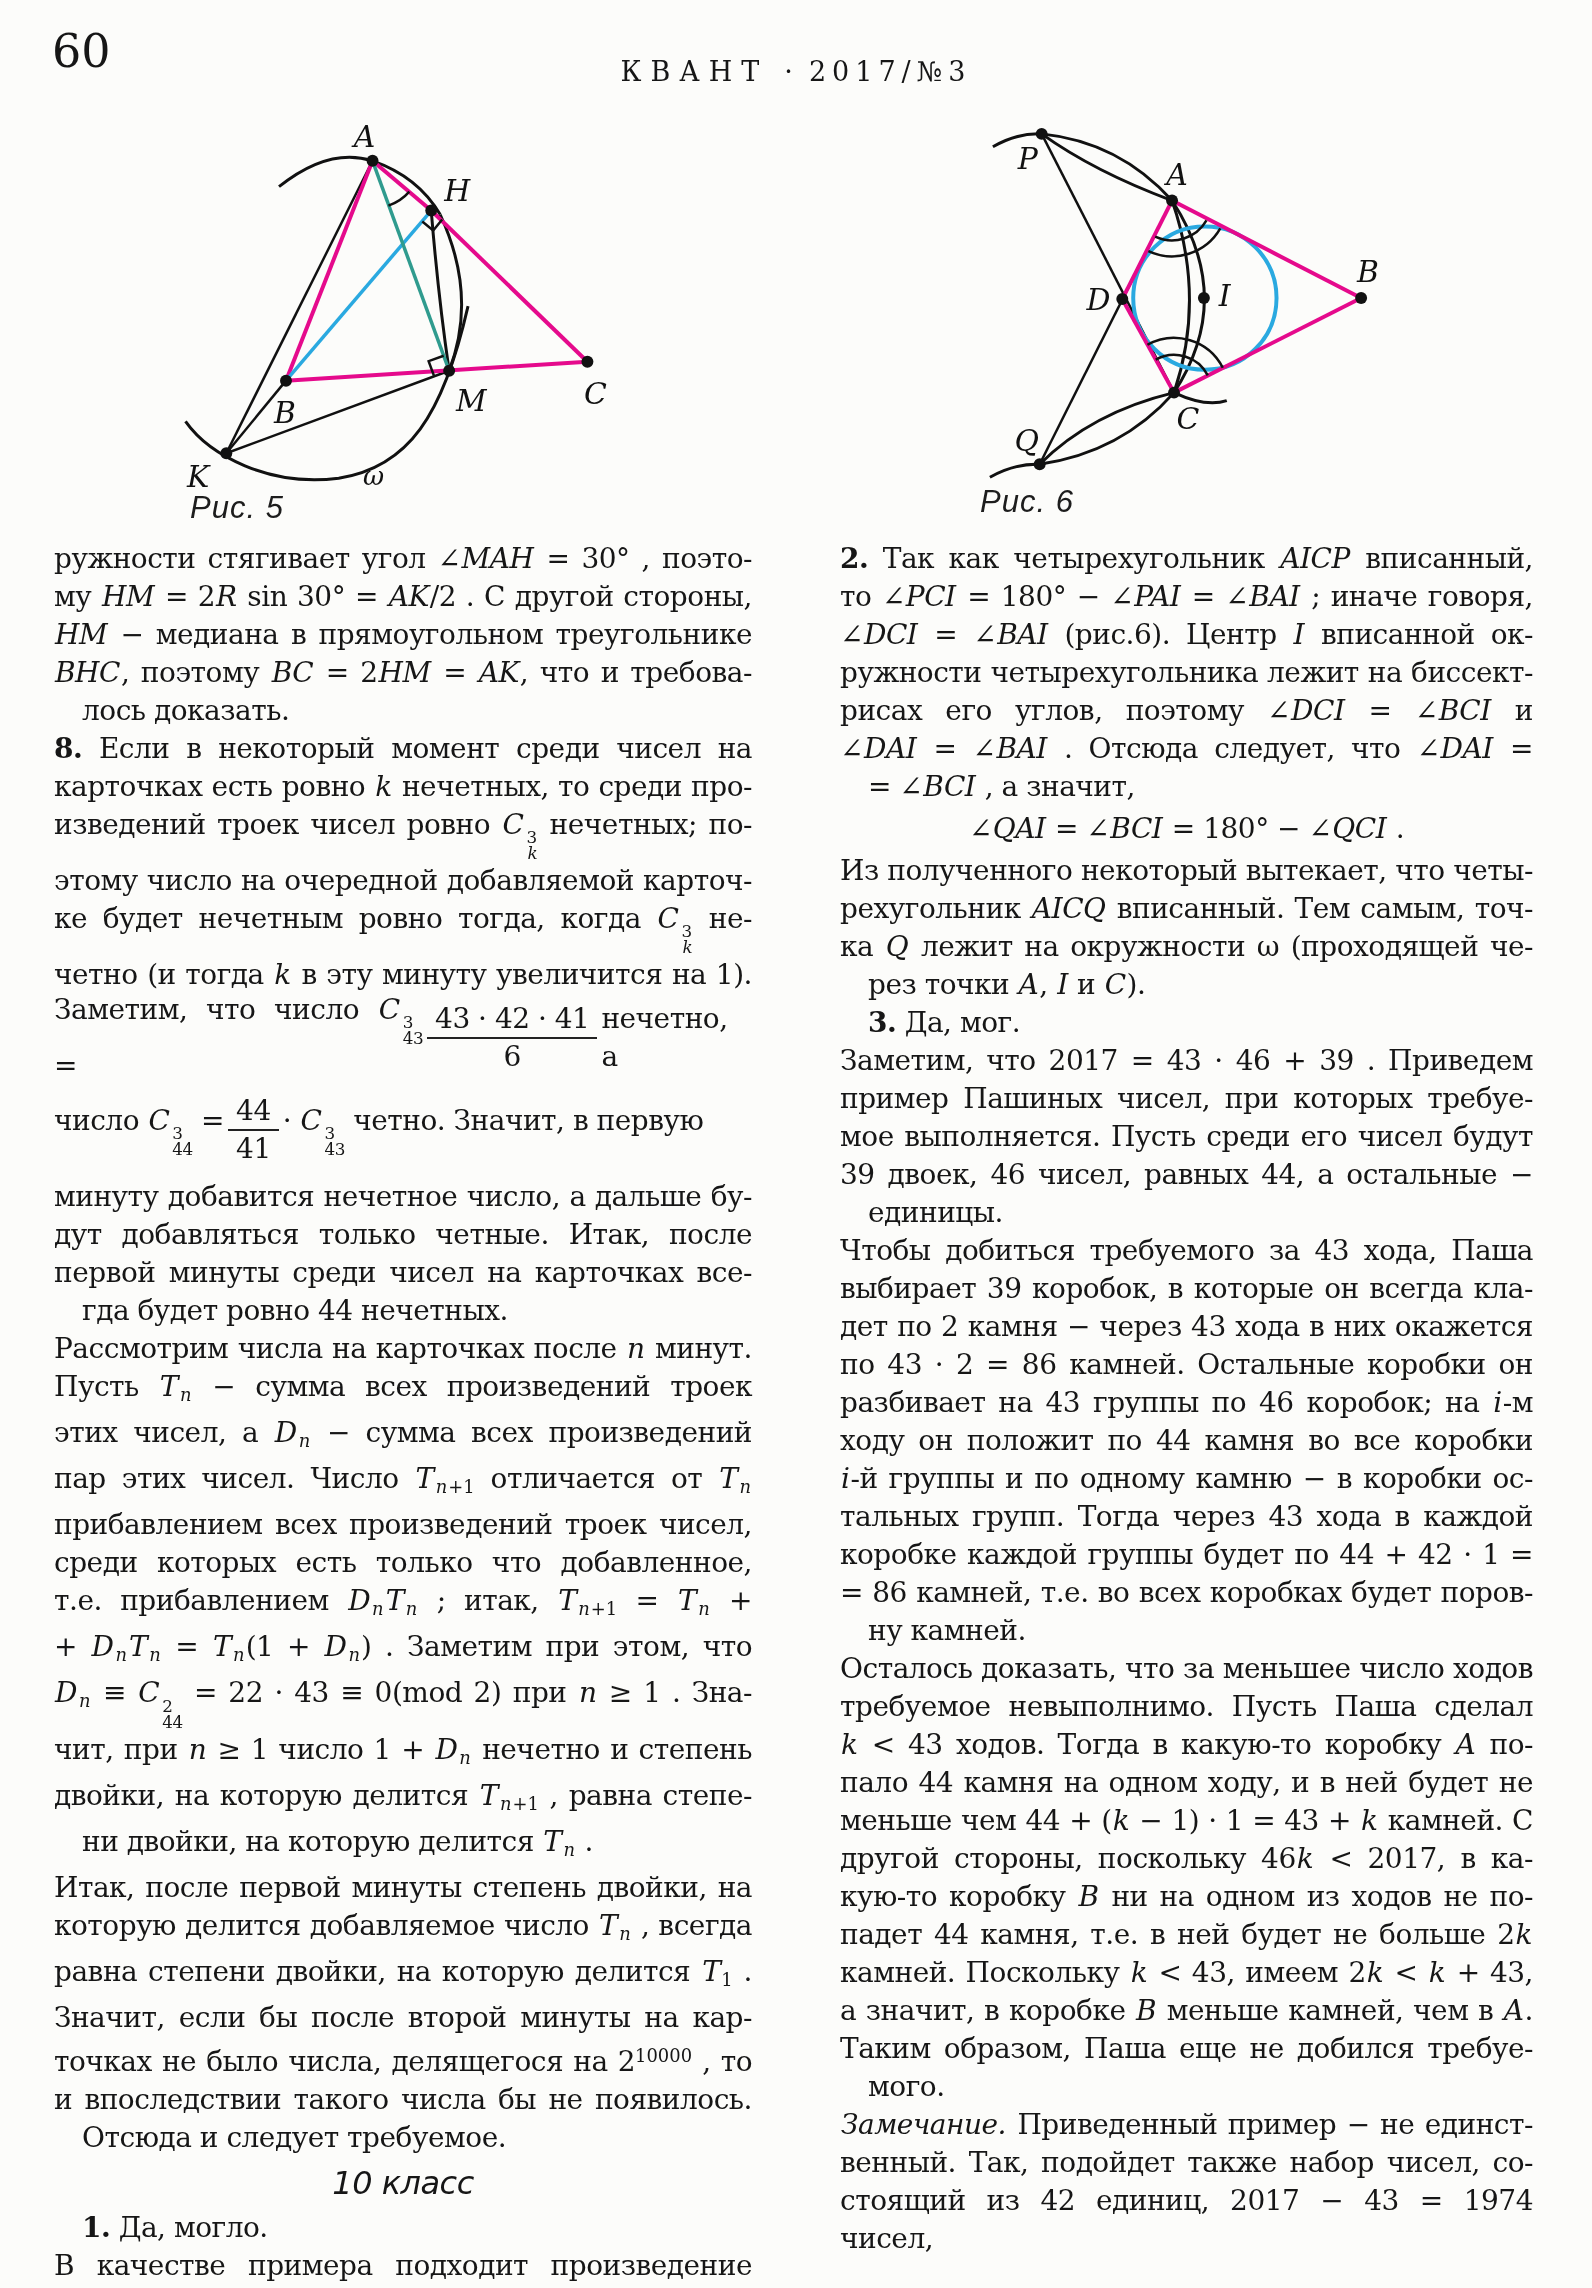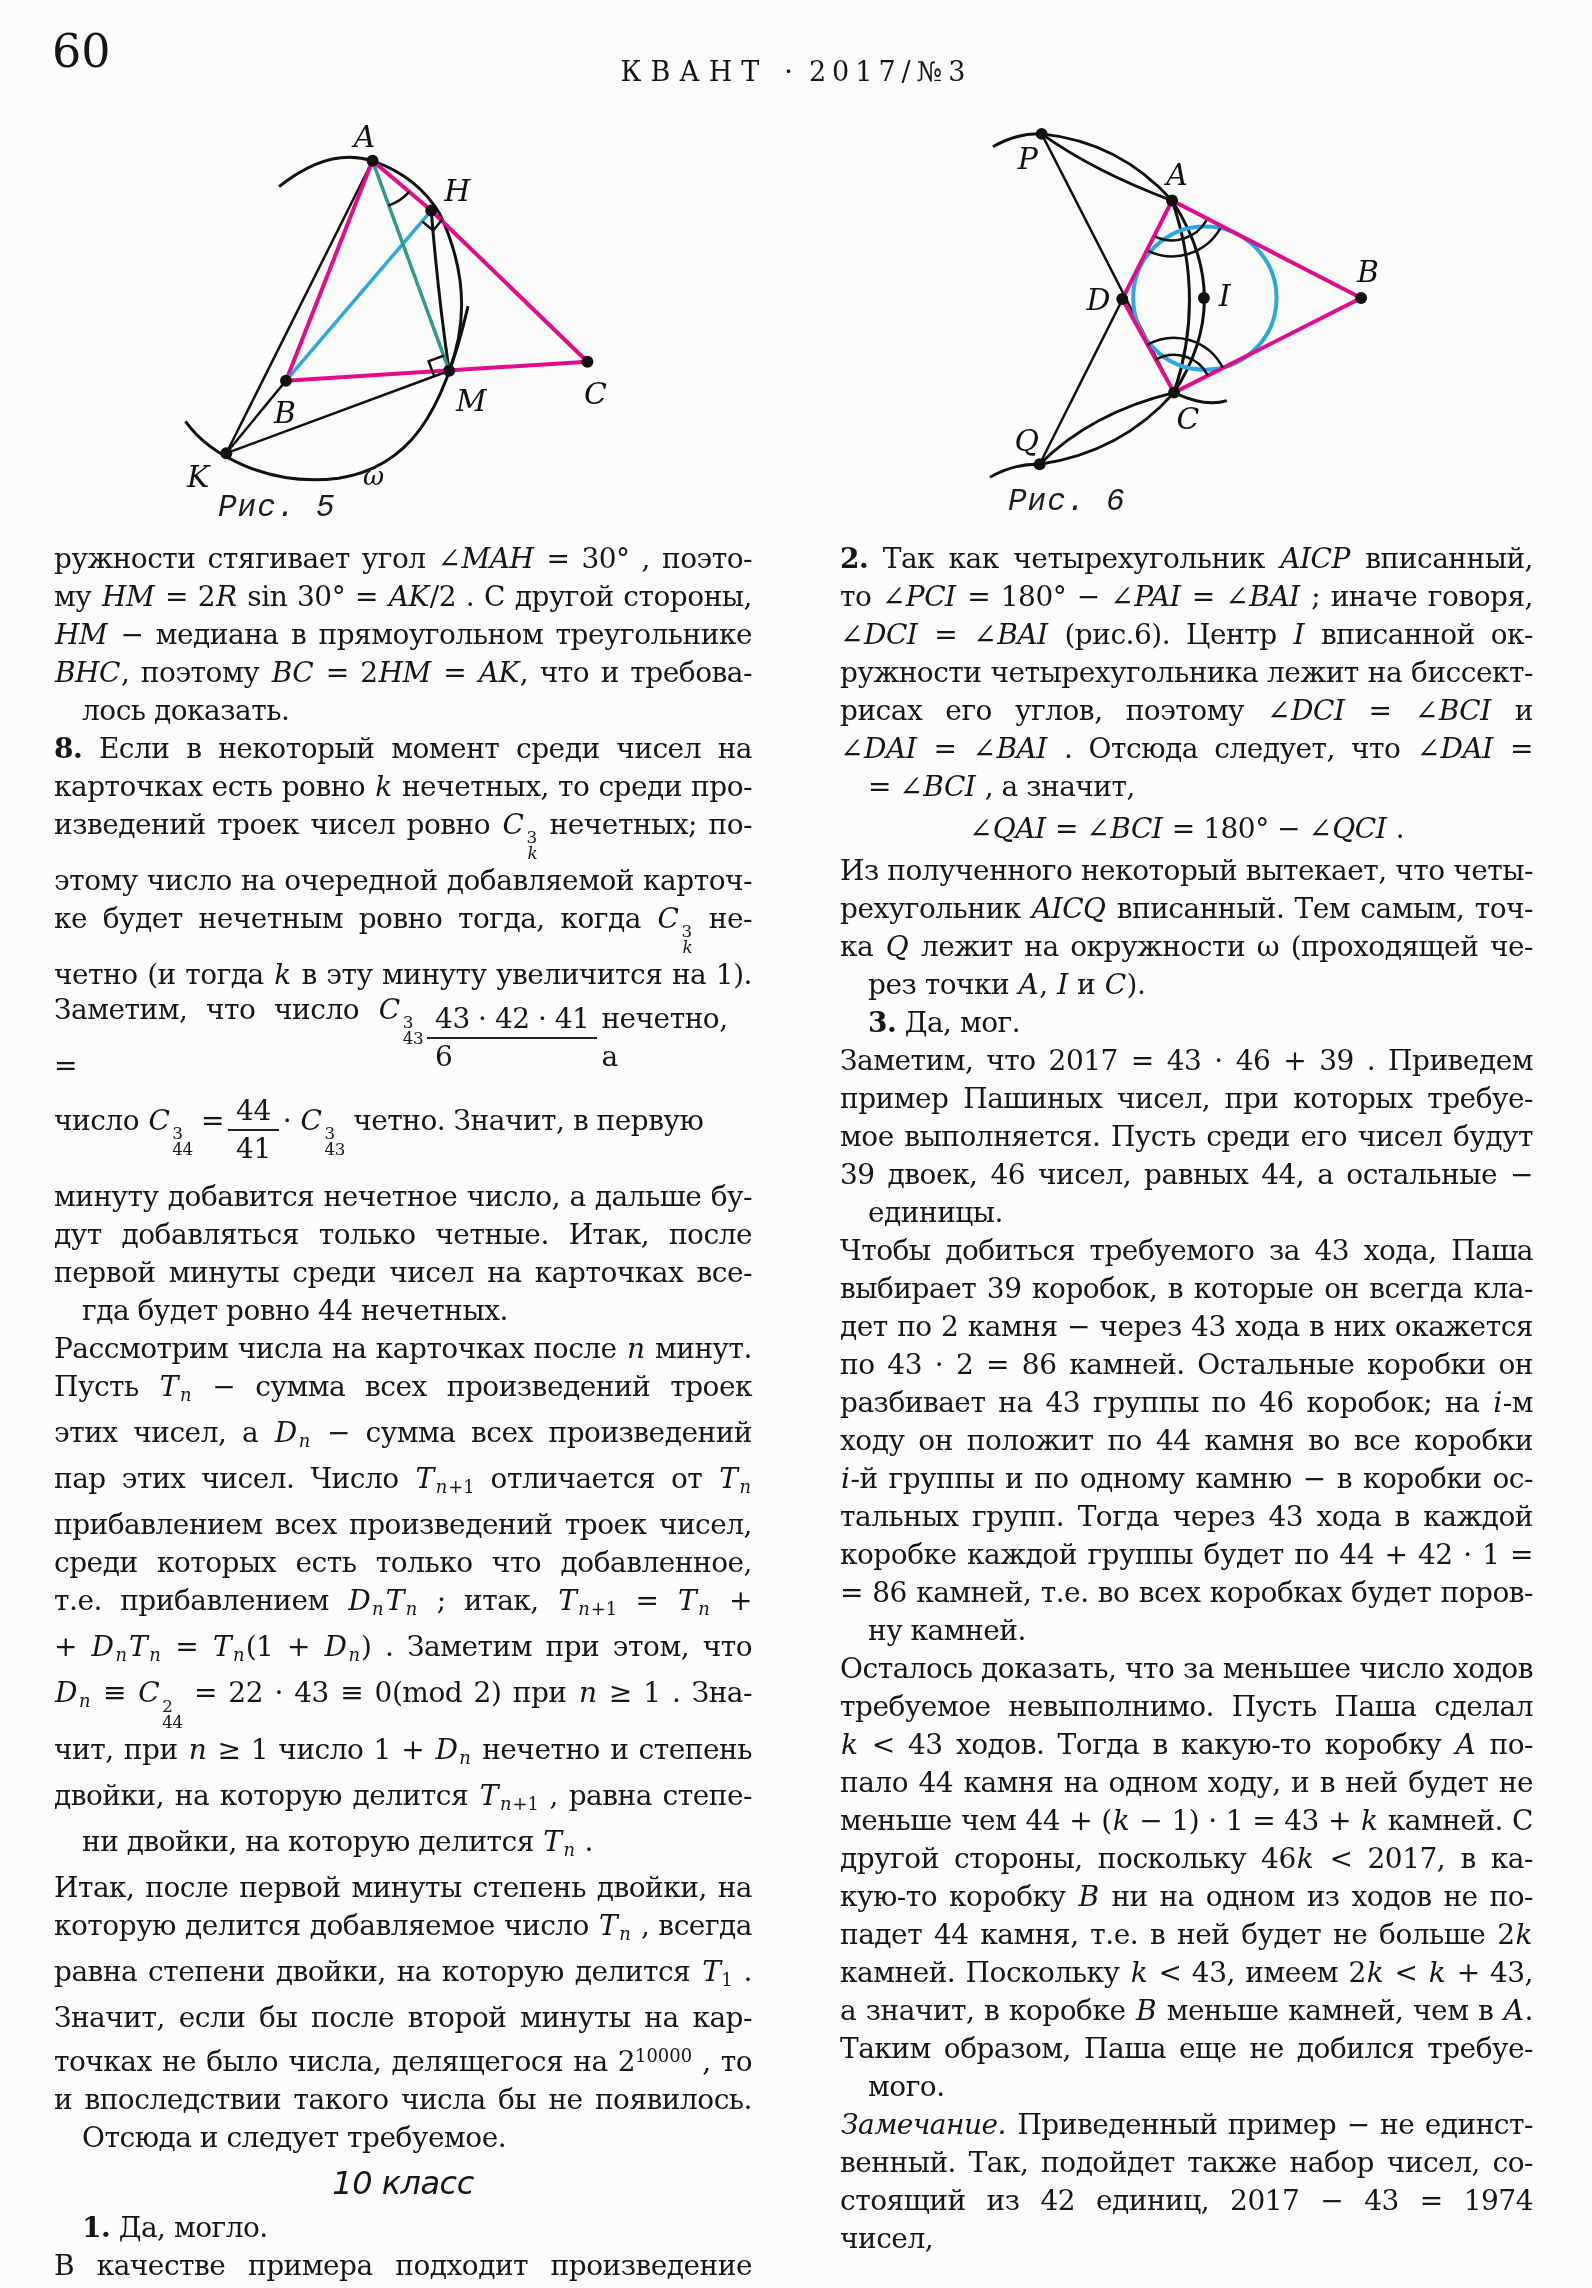--- a/index.html
+++ b/index.html
@@ -7,43 +7,43 @@
         font-family:"DejaVu Serif",serif;color:#161616;}
   
   .pagenum{position:absolute;left:52px;top:28px;font-size:46px;line-height:1;}
   .journal{position:absolute;left:0;right:0;top:58px;text-align:center;font-size:27px;line-height:1;}
   .journal .jt{letter-spacing:9px;}
   .journal .sep{margin:0 16px;}
   .journal .iss{letter-spacing:6px;}
   
   .fig{position:absolute;}
   .fig svg{display:block;}
-  .fig-cap{position:absolute;font-family:Liberation Mono, monospace;font-style:italic;
-           font-size:31px;color:#1d1d1d;letter-spacing:1px;margin-left:28px;}
+  .fig-cap{position:absolute;font-family:Liberation Sans, sans-serif;font-style:italic;
+           font-size:31px;color:#1d1d1d;letter-spacing:1px;}
   .flabel{font-family:"DejaVu Serif",serif;font-style:italic;font-size:30px;fill:#111;}
   .flabel-sm{font-family:"DejaVu Serif",serif;font-style:italic;font-size:26px;fill:#111;}
   
   .col{position:absolute;top:540px;width:698px;font-size:28px;line-height:38px;
        letter-spacing:-0.5px;text-align:justify;}
   .col-left{left:54px;}
   .col-right{left:840px;width:693px;}
   .ln{text-align-last:justify;min-height:38px;}
   .end{text-align-last:left;margin-left:28px;}
   .ctr{text-align:right;text-align-last:center;height:46px;line-height:46px;}
   .hd{height:52px;line-height:52px;text-align:center;text-align-last:center;
       font-family:"DejaVu Sans",sans-serif;font-style:italic;font-size:32px;}
   sub{font-size:0.64em;vertical-align:-0.28em;letter-spacing:0;}
   sup{font-size:0.64em;vertical-align:0.5em;letter-spacing:0;}
   i{padding:0 1px;}
   .ss{display:inline-flex;flex-direction:column;align-items:flex-start;
       font-size:0.60em;line-height:0.95;vertical-align:-0.55em;margin-left:2px;}
   .frow{display:flex;align-items:center;}
   .frow1{height:88px;}
   .frow2{height:96px;}
-  .frac{display:inline-flex;flex-direction:column;align-items:flex-start;line-height:1.15;margin:0 4px;}
+  .frac{display:inline-flex;flex-direction:column;align-items:center;line-height:1.15;margin:0 4px;}
   .fnum{padding:0 8px 2px;border-bottom:2.5px solid #222;white-space:nowrap;}
   .fden{padding:2px 8px 0;white-space:nowrap;}
 </style>
 </head>
 <body>
 
 <div class="page">
 
   <div class="pagenum">60</div>
   <div class="journal">

